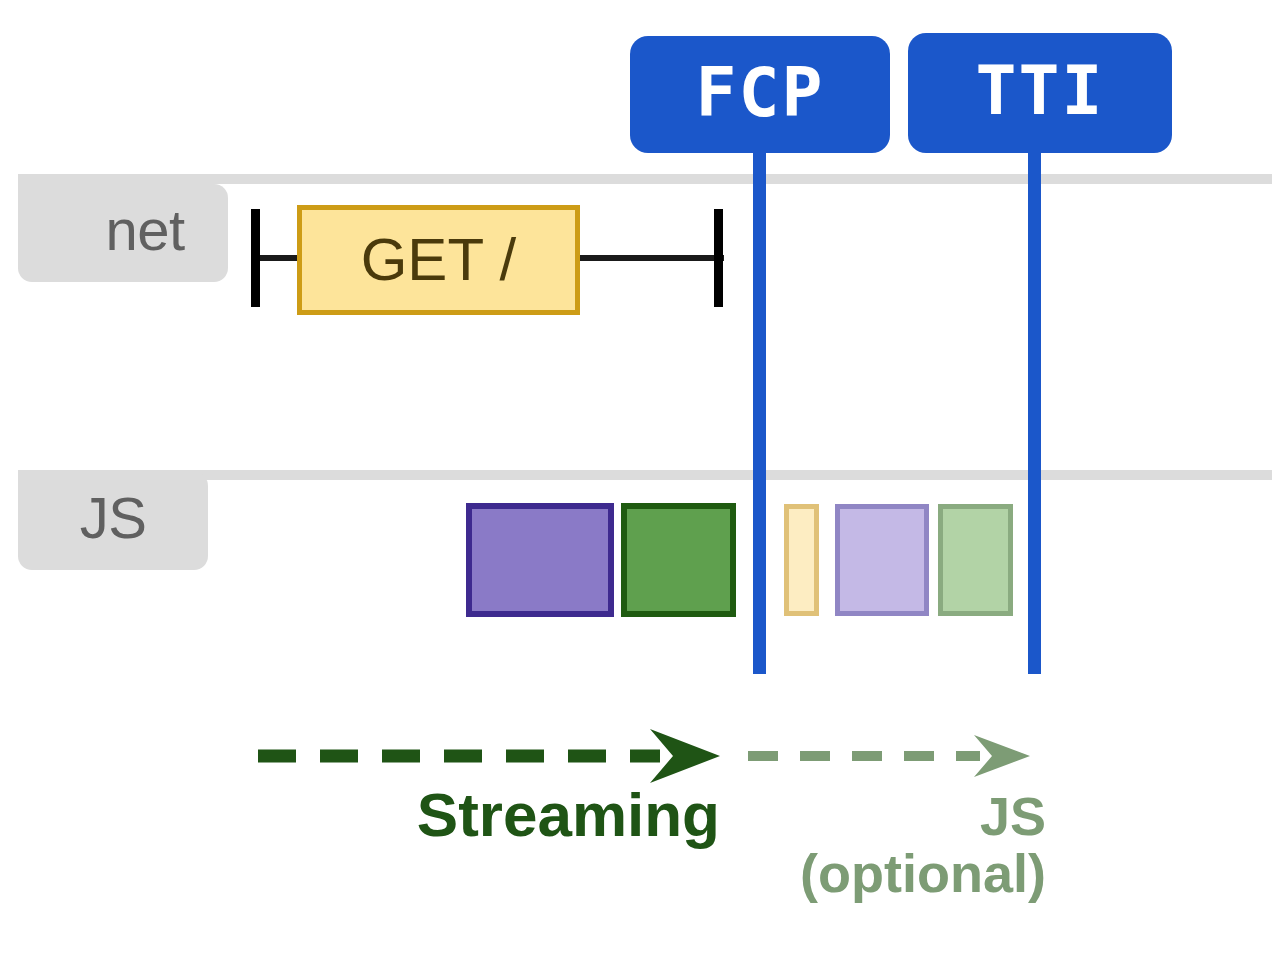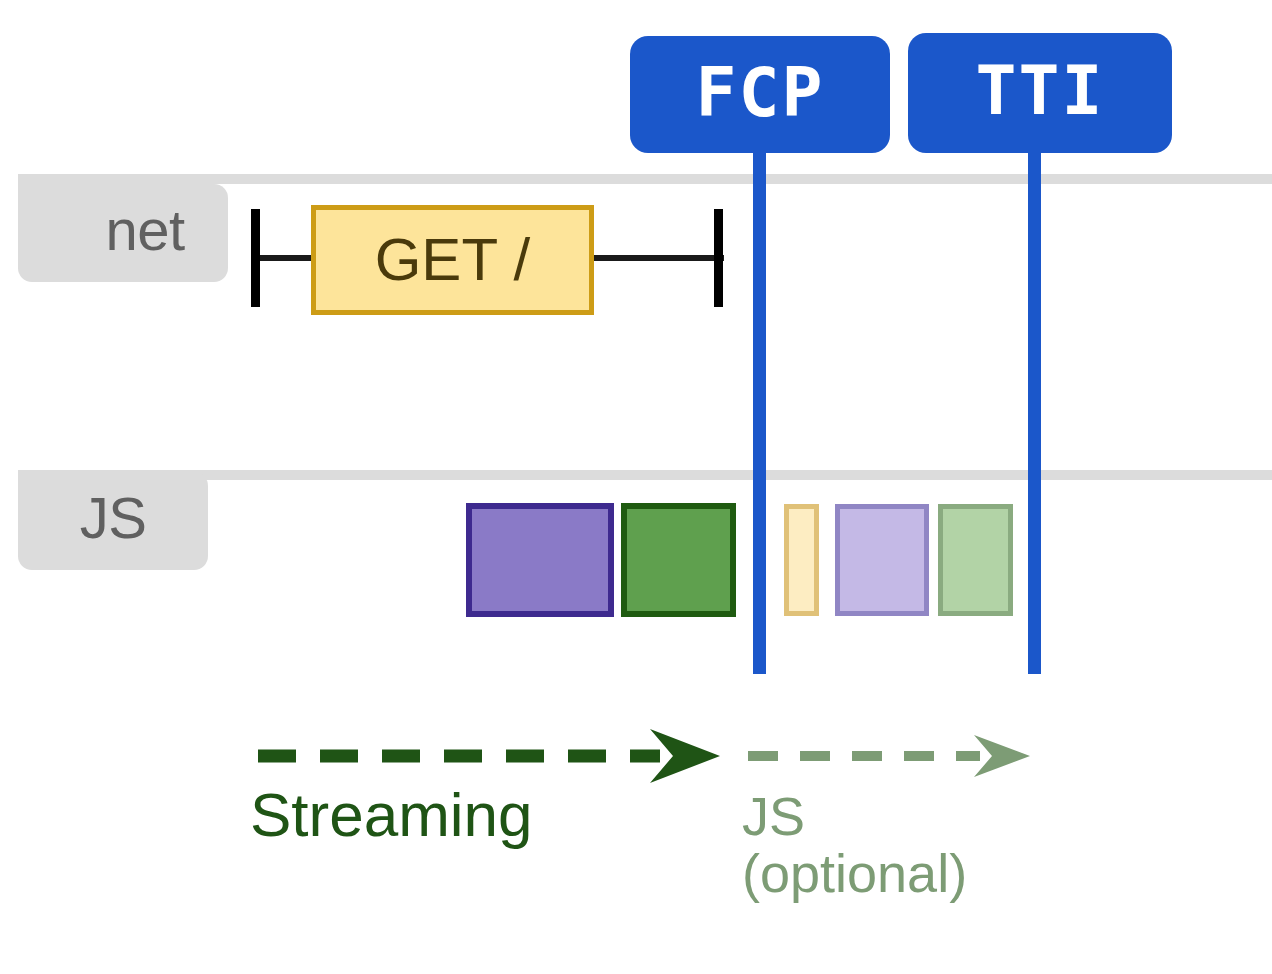--- a/index.html
+++ b/index.html
@@ -107,36 +107,36 @@
     width: 283px; height: 110px;
     background: #fde49a;
     border: 5px solid #cd9c16;
     box-sizing: border-box;
     display: flex;
     align-items: center;
     justify-content: center;
     color: #4a3a0b;
     font-size: 60px;
     line-height: 1;
-    margin-left: 14px;
   }
 
   
   .task-block {
     position: absolute;
     box-sizing: border-box;
   }
 
   
   .annot-arrow { position: absolute; }
   .annot-label {
     position: absolute;
-    text-align: left;
+    text-align: right;
     line-height: 1.06;
     white-space: pre-line;
+    font-weight: bold;
   }
   #label-streaming {
     left: 250px; top: 782px;
     width: 470px;
     font-size: 62px;
     color: #1f5415;
   }
   #label-js-optional {
     left: 742px; top: 788px;
     width: 304px;

